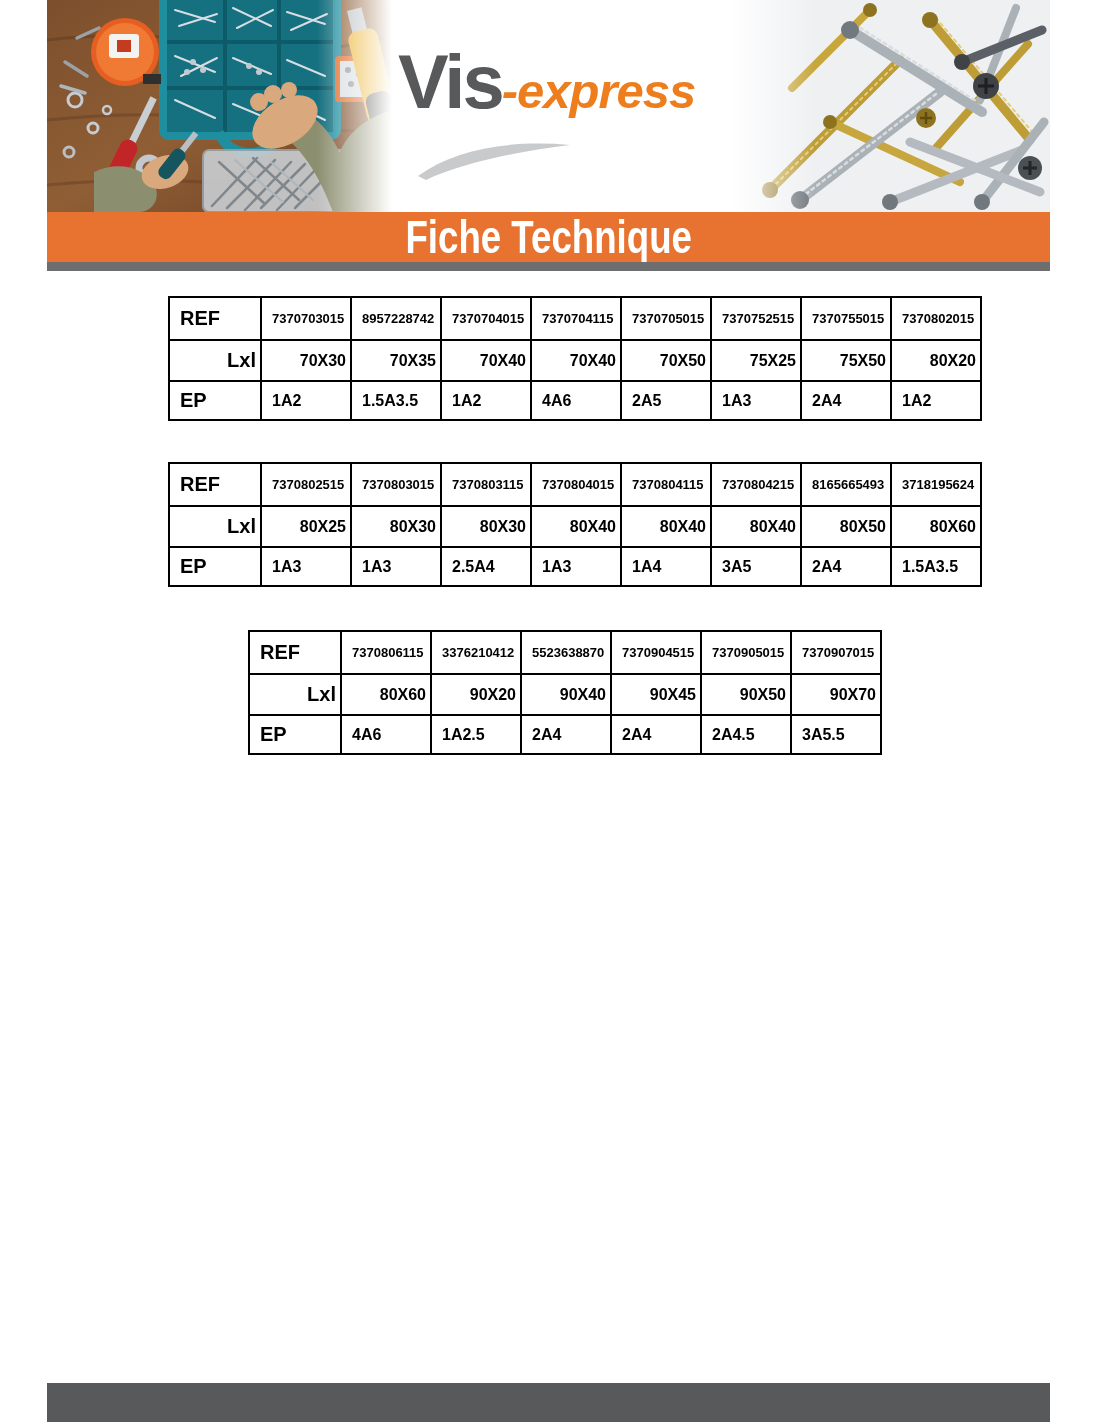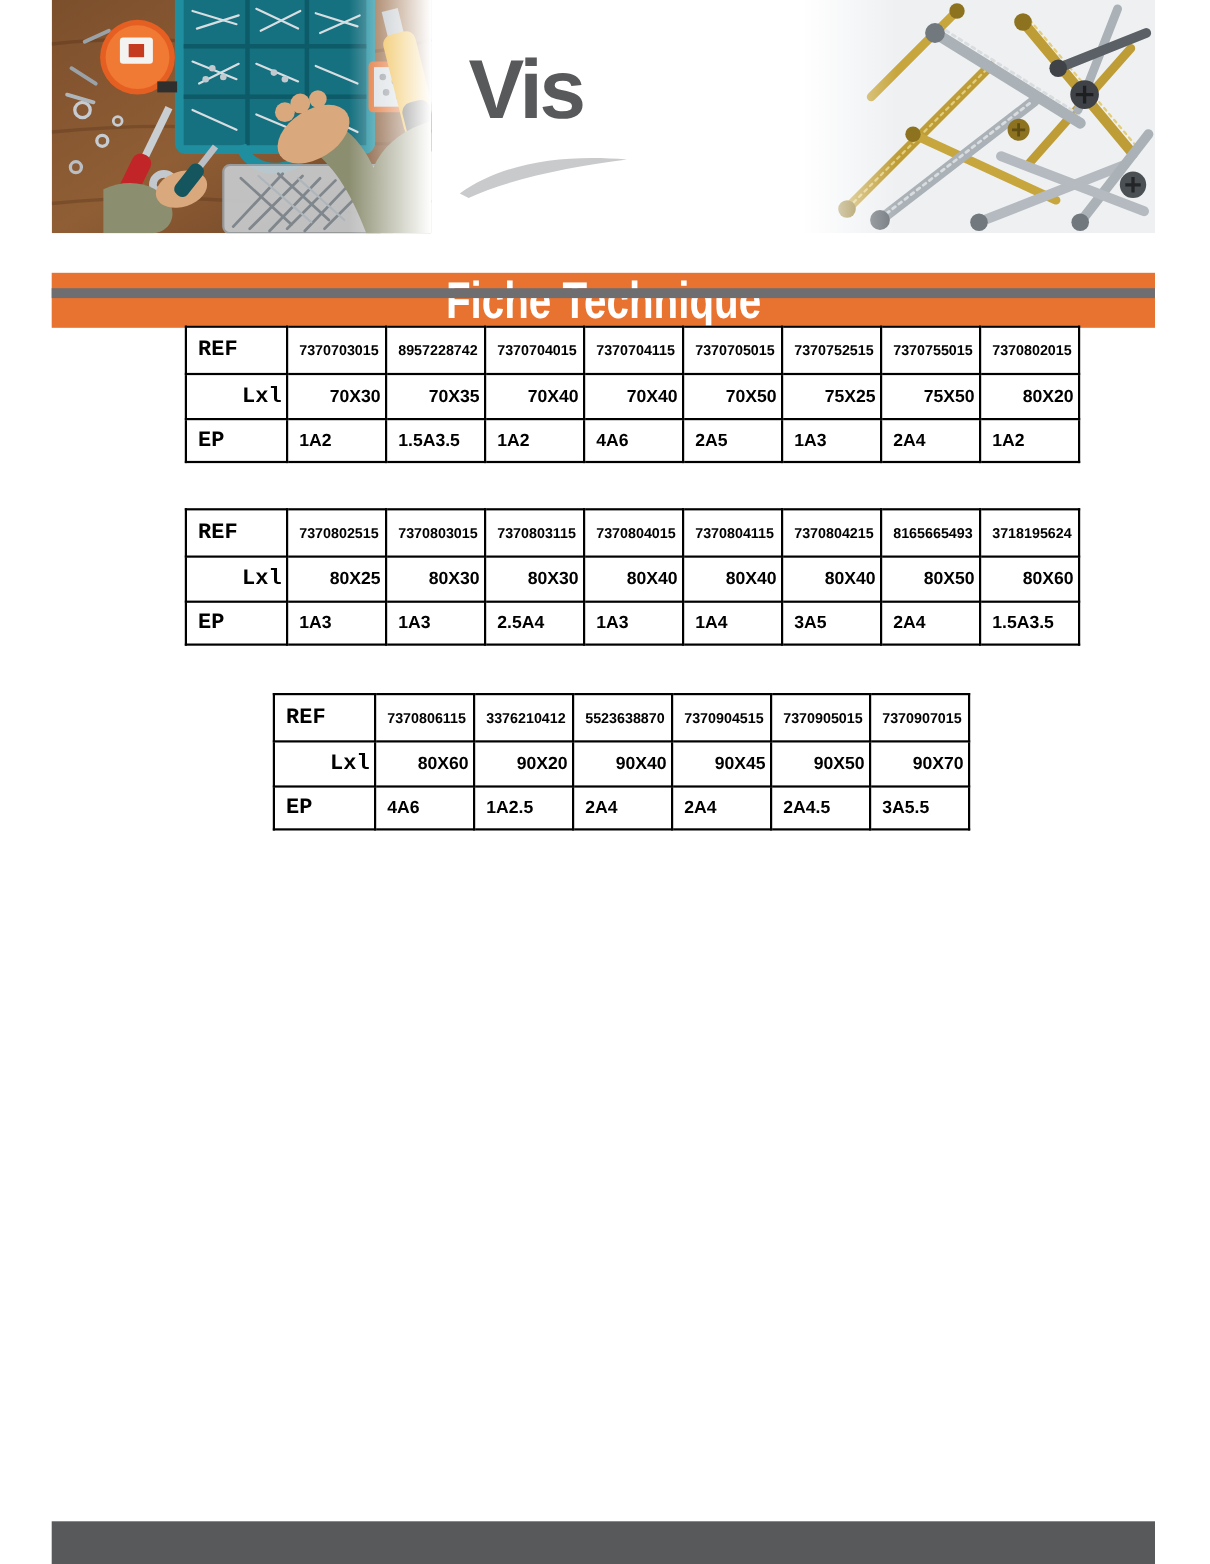--- a/index.html
+++ b/index.html
@@ -11,42 +11,42 @@
   .header-photo-left { position:absolute; left:47px; top:0; width:345px; height:212px; }
   .header-photo-right { position:absolute; left:730px; top:0; width:320px; height:212px; }
   .header-photo-left svg, .header-photo-right svg { display:block; width:100%; height:100%; }
   .fade-right-edge { position:absolute; top:0; right:0; width:75px; height:212px;
     background:linear-gradient(to right, rgba(255,255,255,0), #ffffff); }
   .fade-left-edge { position:absolute; top:0; left:0; width:85px; height:212px;
     background:linear-gradient(to left, rgba(255,255,255,0), #ffffff); }
 
   .logo { position:absolute; left:398px; top:44px; width:310px; height:140px; }
   .logo-line { display:flex; align-items:baseline; font-weight:bold; white-space:nowrap; }
-  .logo-vis { font-size:76px; color:var(--logo-gray,#58595B); letter-spacing:-3px; line-height:1;margin-left:28px; }
+  .logo-vis { font-size:76px; color:var(--logo-gray,#58595B); letter-spacing:-3px; line-height:1; }
   .logo-express { font-size:49px; font-style:italic; color:var(--logo-orange,#EE7D1E);
     letter-spacing:-1px; line-height:1; }
   .logo-swoosh { position:absolute; left:16px; top:94px; width:160px; height:46px; }
 
   
   .banner { position:absolute; left:47px; top:212px; width:1003px; height:50px;
-    background:var(--accent,#E8722F); display:flex; align-items:center; justify-content:center;margin-top:36px; }
+    background:var(--accent,#E8722F); display:flex; align-items:center; justify-content:center; }
   .banner-title { color:#ffffff; font-weight:bold; font-size:47px; line-height:50px;
     display:inline-block; transform:scaleX(0.78); white-space:nowrap; }
   .divider-bar { position:absolute; left:47px; top:262px; width:1003px; height:9px;
     background:var(--divider-gray,#6E6E70); }
 
   
   .tbl-wrap { position:absolute; }
   #table-wrap-0 { left:168px; top:296px; }
   #table-wrap-1 { left:168px; top:462px; }
   #table-wrap-2 { left:248px; top:630px; }
   table.data-table { border-collapse:collapse; background:#fff; table-layout:fixed; }
   table.data-table td { border:2px solid #000; padding:0 4px 0 10px; vertical-align:middle;
     font-weight:bold; color:#000; white-space:nowrap; overflow:hidden; }
-  td.label-cell { width:76px; font-size:20px;font-family:Liberation Mono, monospace; }
+  td.label-cell { width:76px; font-size:20px; }
   td.ref-cell  { width:74px; font-size:13px;border-radius:21px; }
   td.lxl-cell, td.ep-cell { width:74px; font-size:16px; }
   tr.ref-row { height:43px; }
   tr.lxl-row { height:41px;text-align:right; }
   tr.ep-row  { height:39px; }
 
   
   .footer-bar { position:absolute; left:47px; top:1383px; width:1003px; height:39px;
     background:var(--footer-gray,#58595B); }
 </style>
@@ -178,20 +178,21 @@
           <rect x="123" y="150" width="14" height="34" rx="6" fill="#14555e"></rect>
         </g>
       </g>
     </svg>
     <div class="fade-right-edge"></div>
   </div>
 
   <div class="logo">
     <div class="logo-line">
       <span class="logo-vis">Vis</span>
+        <span class="logo-express">-express</span>
     </div>
     <svg class="logo-swoosh" viewBox="0 0 160 46">
       <path d="M4,38 C42,10 98,2 156,7 C106,13 48,25 12,42 Z" fill="#c9cacc"></path>
     </svg>
   </div>
 
   <div class="header-photo-right">
     <svg viewBox="0 0 320 212" preserveAspectRatio="none">
       <rect width="320" height="212" fill="#eef0f2"></rect>
 

